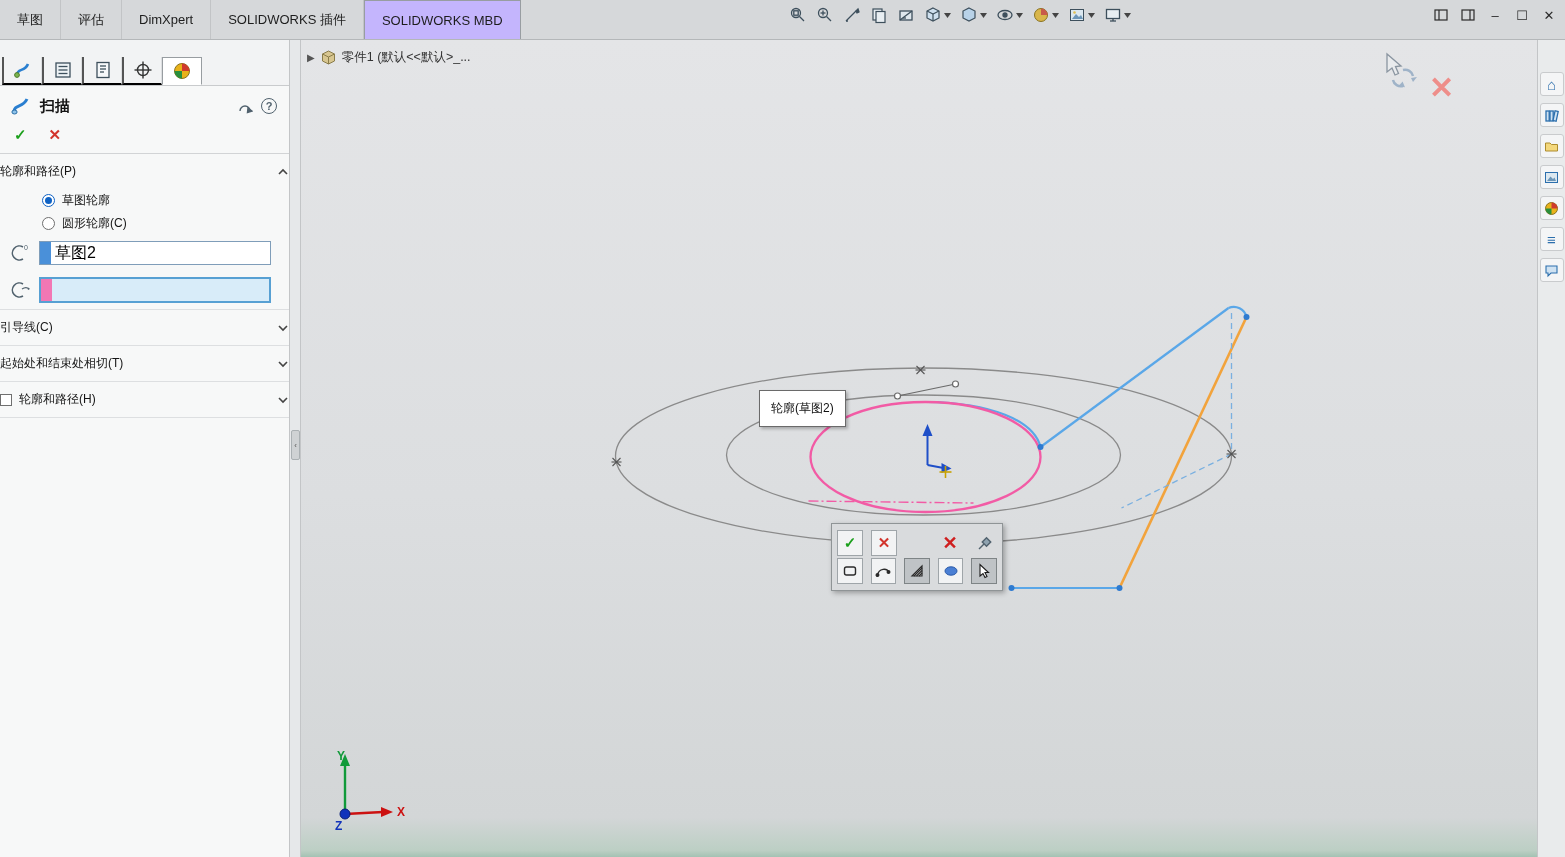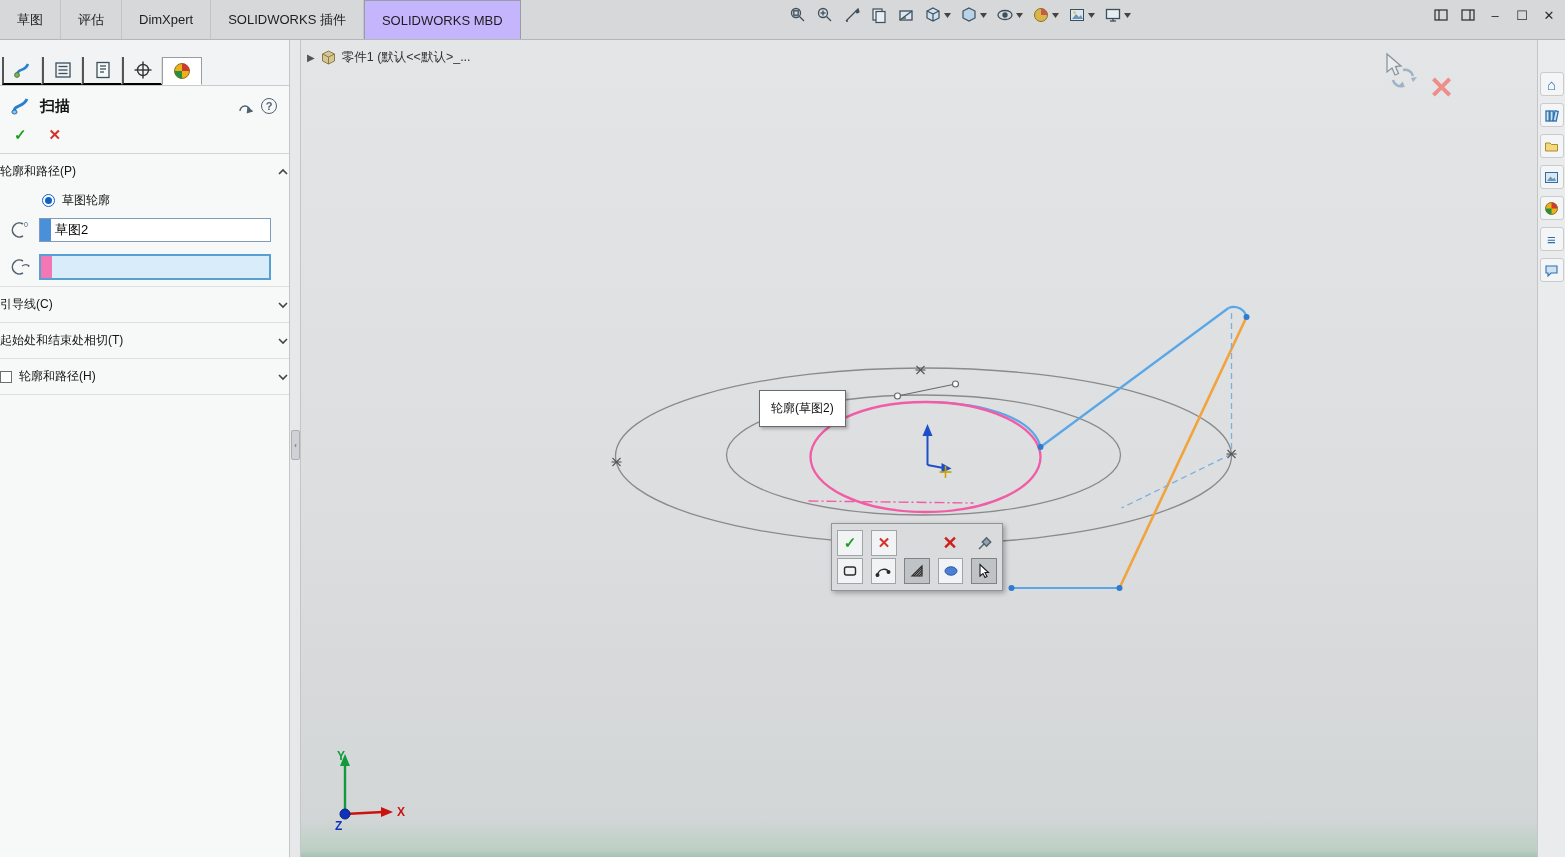--- a/index.html
+++ b/index.html
@@ -41,21 +41,21 @@
   .radio { width: 13px; height: 13px; border: 1px solid #6f6f6f; border-radius: 50%; background: #fff; display: inline-flex; align-items: center; justify-content: center; }
   .radio.sel { border-color: #0f62c4; }
   .radio.sel i { width: 7px; height: 7px; border-radius: 50%; background: #0f62c4; display: block; }
   .field-row { display: flex; align-items: center; gap: 5px; padding: 6px 18px 6px 6px; }
   .row-icon { width: 28px; display: flex; justify-content: center; }
   .fieldwrap { flex: 1; display: flex; align-items: stretch; height: 24px; border: 1px solid #7f9db9; background: #fff; }
   .fieldwrap.activefld { border: 2px solid #57a0d3; background: #d8ecf9; height: 26px; }
   .chip { width: 11px; flex: none; }
   .chip.blue { background: #4a90d9; }
   .chip.pink { background: #f277b4; }
-  .fieldwrap input { flex: 1; border: none; outline: none; background: transparent; font-size: 13px; font-family: "Liberation Sans", sans-serif; padding: 0 4px; }
+  .fieldwrap input { flex: 1; border: none; outline: none; background: transparent; font-size: 16px; font-family: "Liberation Sans", sans-serif; padding: 0 4px; }
   .check-row { display: flex; align-items: center; gap: 7px; }
   .cbox { width: 12px; height: 12px; border: 1px solid #6f6f6f; background: #fff; display: inline-block; }
   
   .splitter { width: 11px; background: #e6e8ea; border-right: 1px solid #c3c5c7; position: relative; }
   .split-handle { position: absolute; top: 390px; left: 1px; width: 9px; height: 30px; background: #cfd2d4; border: 1px solid #aab0b3; border-radius: 2px; font-size: 8px; color: #555; display: flex; align-items: center; justify-content: center; }
   
   .viewport { position: relative; flex: 1; overflow: hidden;
     background: linear-gradient(180deg, #e4e5e7 0%, #dcdee0 55%, #d3d6d7 94%, #bccfc4 98%, #7fae9a 100%); }
   .sketch { position: absolute; inset: 0; width: 100%; height: 100%; }
   .tree { position: absolute; left: 6px; top: 9px; display: flex; gap: 6px; align-items: center; font-size: 12.5px; color: #333; }
@@ -268,20 +268,24 @@
         <svg class="chev" width="12" height="8" viewBox="0 0 12 8" fill="none" stroke="#444" stroke-width="1.6">
             <polyline points="2,6 6,2 10,6"></polyline>
           </svg>
       </div>
       <div class="radio-row">
         <span class="radio sel">
             <i></i>
           </span>
         <span>草图轮廓</span>
       </div>
+      <div class="radio-row">
+        <span class="radio"></span>
+        <span>圆形轮廓(C)</span>
+      </div>
       <div class="field-row">
         <span class="row-icon">
           <svg width="22" height="22" viewBox="0 0 22 22" fill="none" stroke="#51626e" stroke-width="1.6">
               <path d="M14,5 A7,7 0 1 0 14,17"></path>
               <text x="15" y="8" font-size="7" fill="#51626e" stroke="none">0</text>
             </svg>
         </span>
         <span class="fieldwrap">
           <span class="chip blue"></span>
           <input value="草图2" style="">

